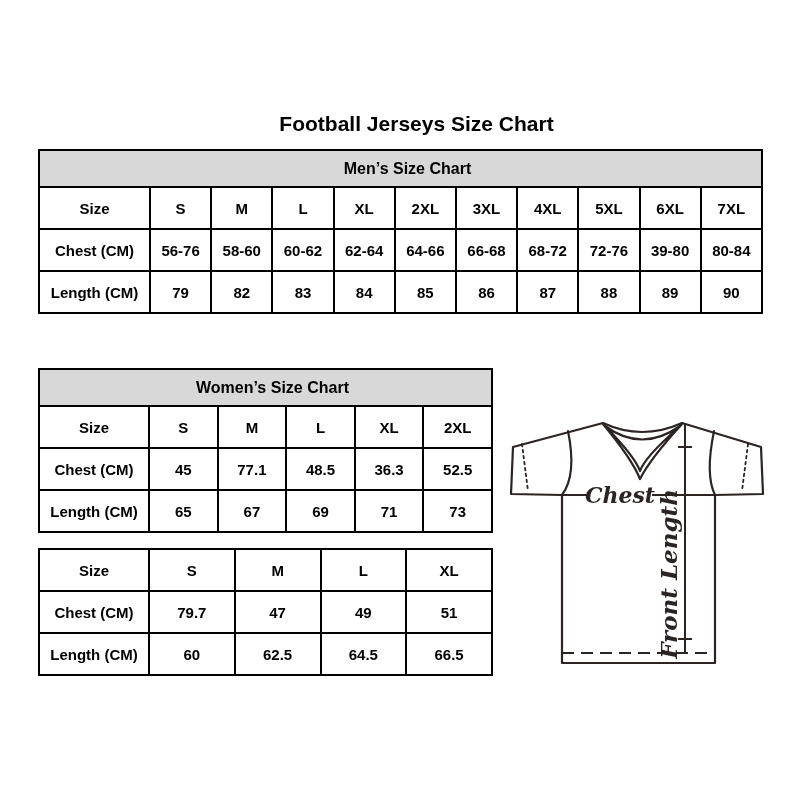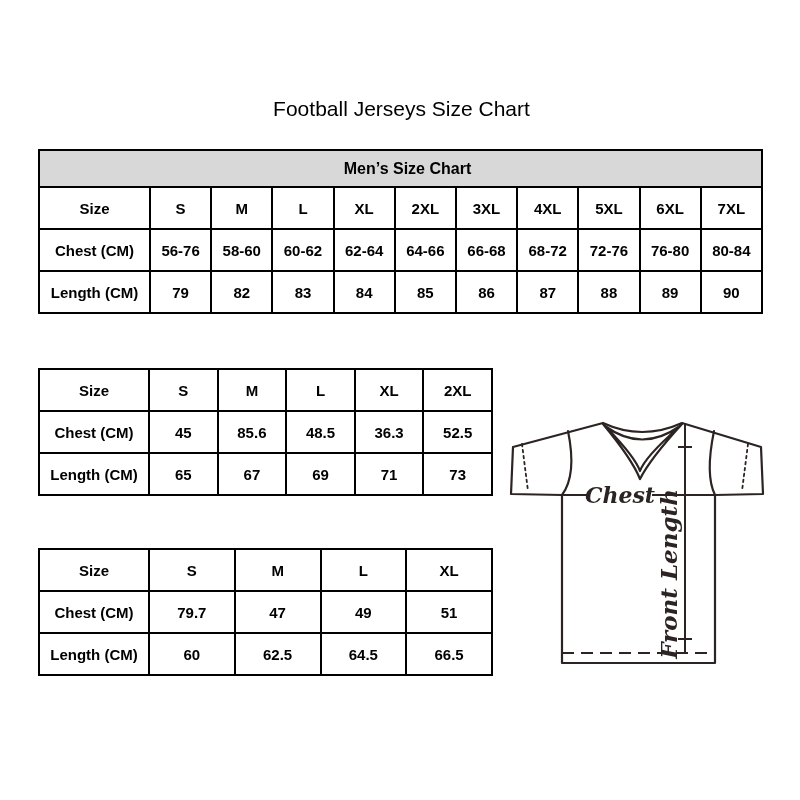--- a/index.html
+++ b/index.html
@@ -7,24 +7,24 @@
     width: 800px; height: 800px;
     background: var(--bg, #ffffff);
     position: relative;
     overflow: hidden;
     font-family: "Liberation Sans", sans-serif;
     color: var(--text, #000000);
   }
   .page-title {
     position: absolute;
     left: 38px; top: 96px; width: 725px;
-    margin: 1px;
+    margin: 16px;
     text-align: center;
     font-size: 21px;
-    font-weight: 400;
+    font-weight: 700;
     color: var(--text, #000000);
   }
   table.size-table {
     position: absolute;
     border-collapse: collapse;
     table-layout: fixed;
     background: #ffffff;
   }
   table.size-table td {
     border: 2px solid var(--border, #000000);
@@ -107,21 +107,21 @@
         <tr>
           <td>Chest (CM)</td>
           <td>56-76</td>
           <td>58-60</td>
           <td>60-62</td>
           <td>62-64</td>
           <td>64-66</td>
           <td>66-68</td>
           <td>68-72</td>
           <td>72-76</td>
-          <td>76-80</td>
+          <td>39-80</td>
           <td>80-84</td>
         </tr>
         <tr>
           <td>Length (CM)</td>
           <td>79</td>
           <td>82</td>
           <td>83</td>
           <td>84</td>
           <td>85</td>
           <td>86</td>
@@ -137,31 +137,34 @@
       <colgroup>
         <col style="width: 110px;">
         <col>
         <col>
         <col>
         <col>
         <col>
       </colgroup>
       <tbody>
         <tr>
+          <td colspan="6" class="title-cell">Women’s Size Chart</td>
+        </tr>
+        <tr>
           <td>Size</td>
           <td>S</td>
           <td>M</td>
           <td>L</td>
           <td>XL</td>
           <td>2XL</td>
         </tr>
         <tr>
           <td>Chest (CM)</td>
           <td>45</td>
-          <td>85.6</td>
+          <td>77.1</td>
           <td>48.5</td>
           <td>36.3</td>
           <td>52.5</td>
         </tr>
         <tr>
           <td>Length (CM)</td>
           <td>65</td>
           <td>67</td>
           <td>69</td>
           <td>71</td>

